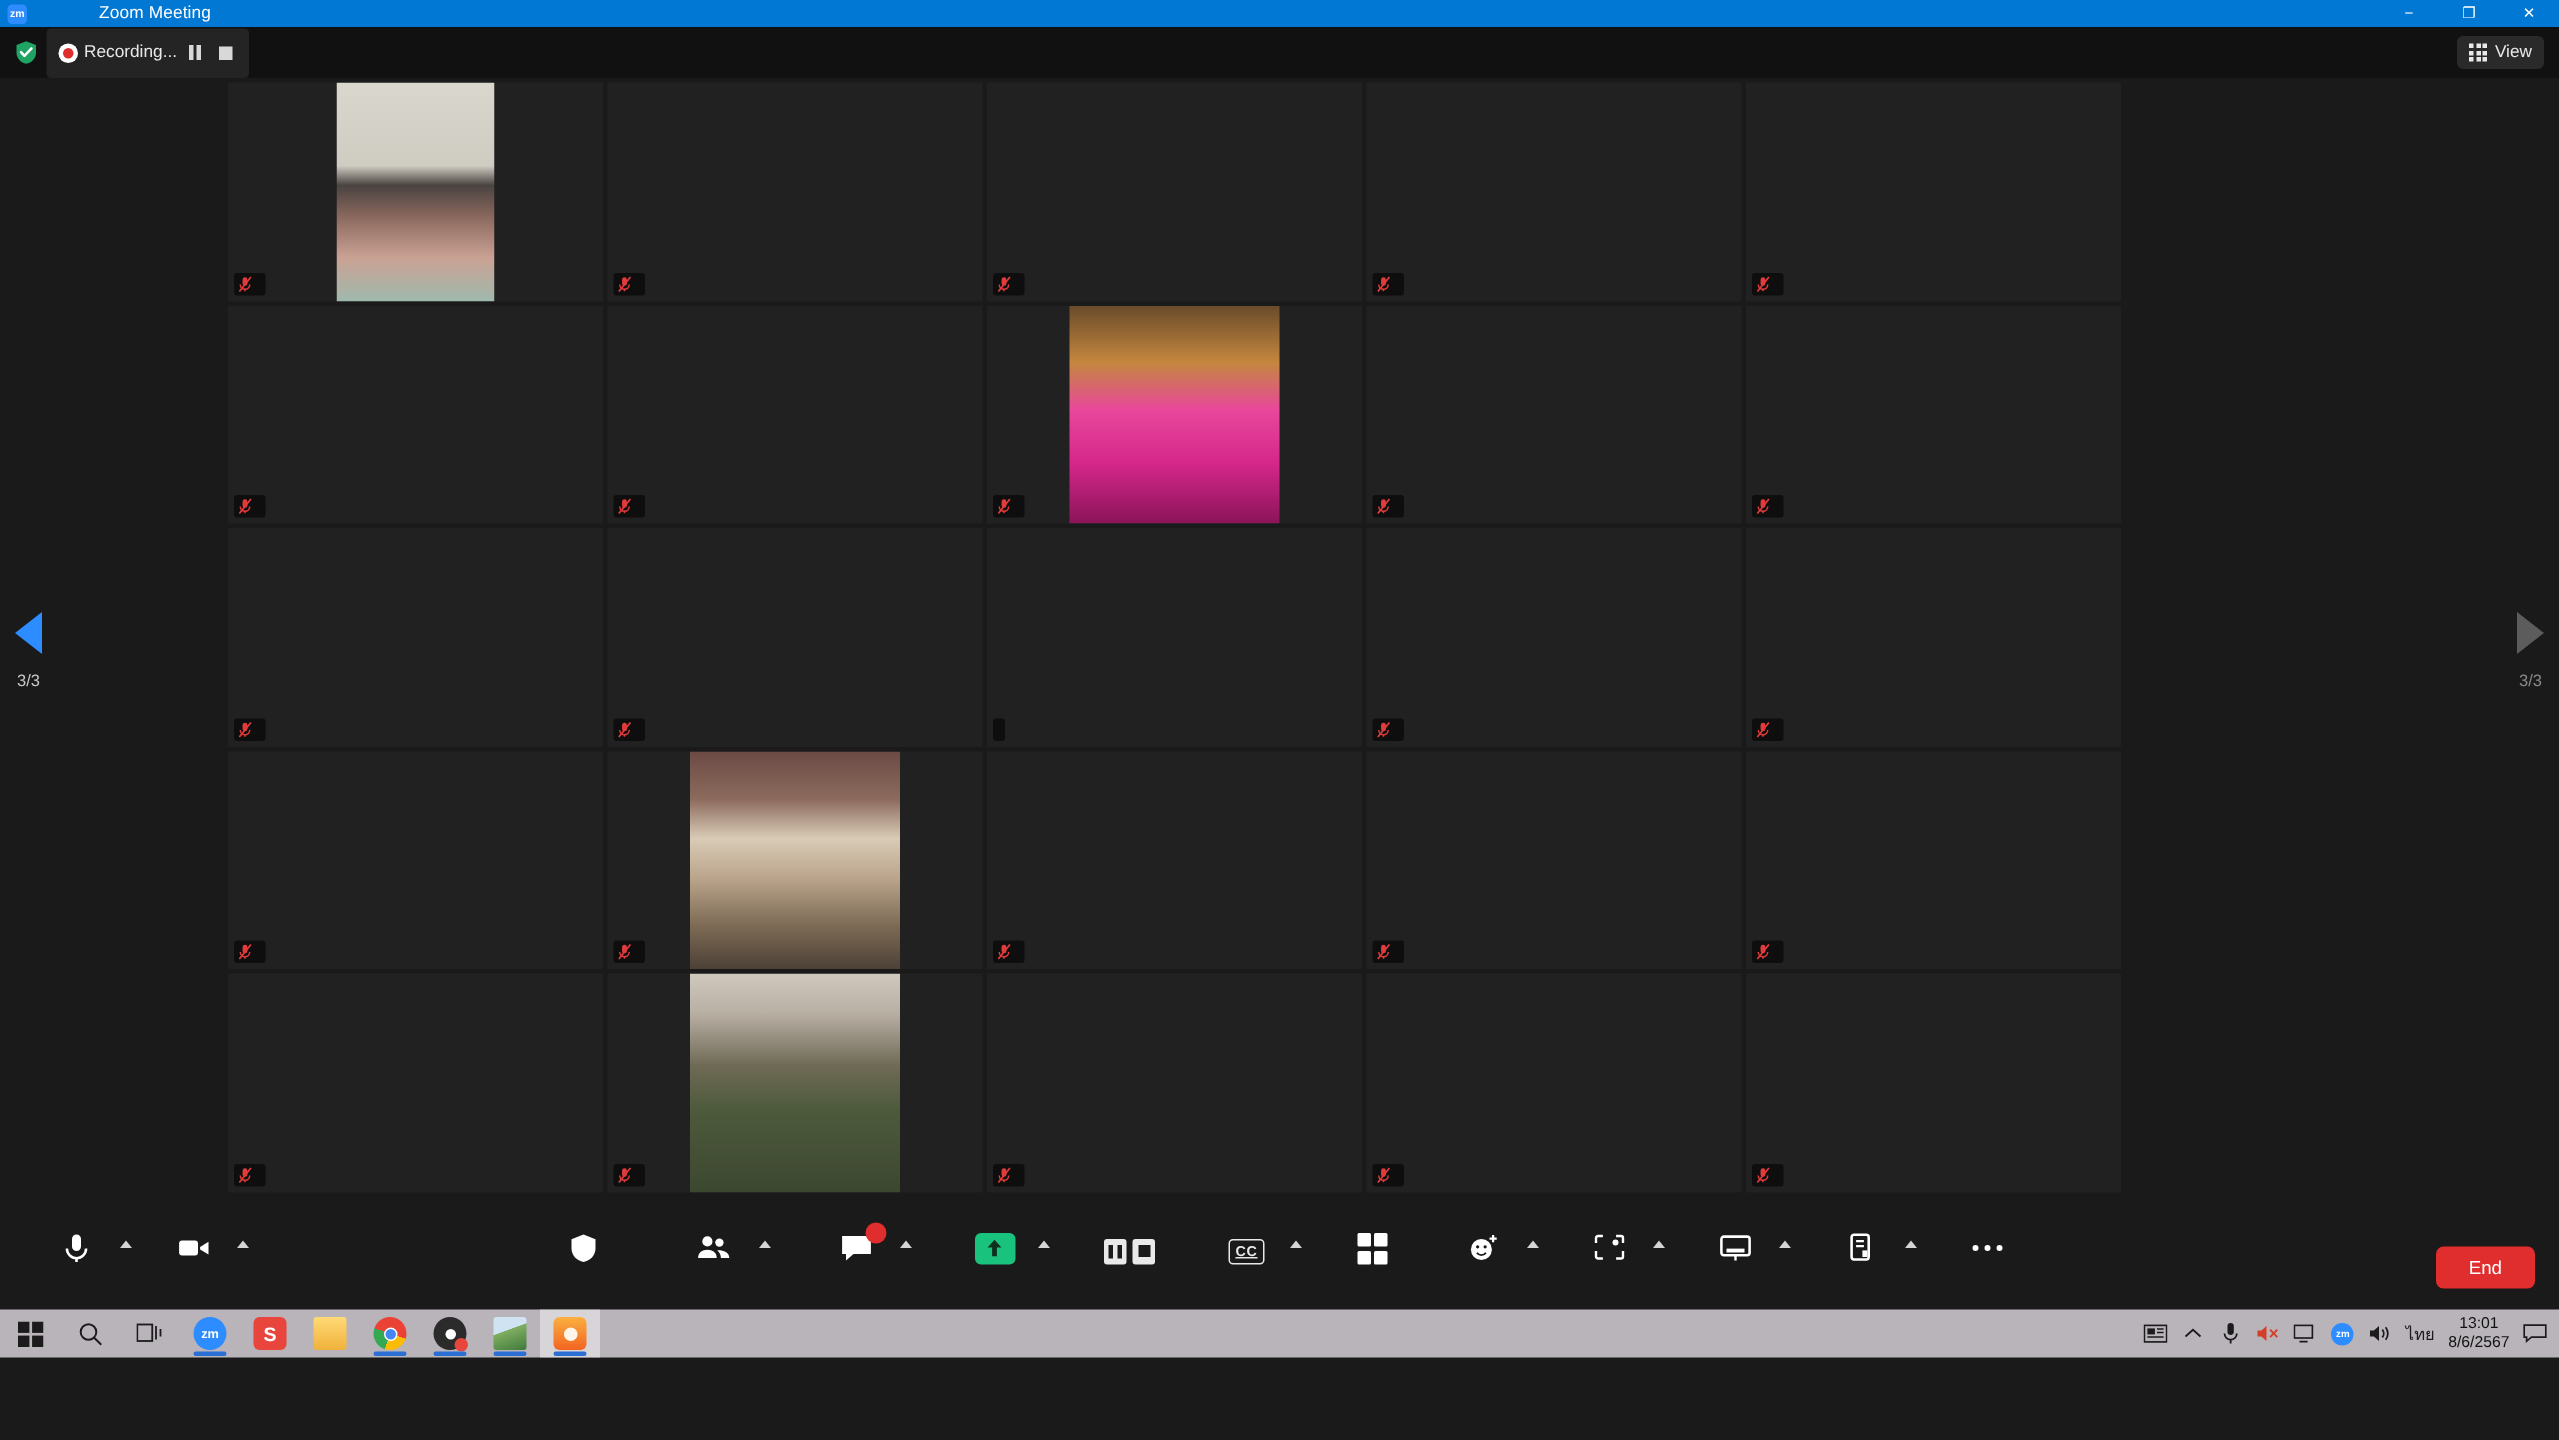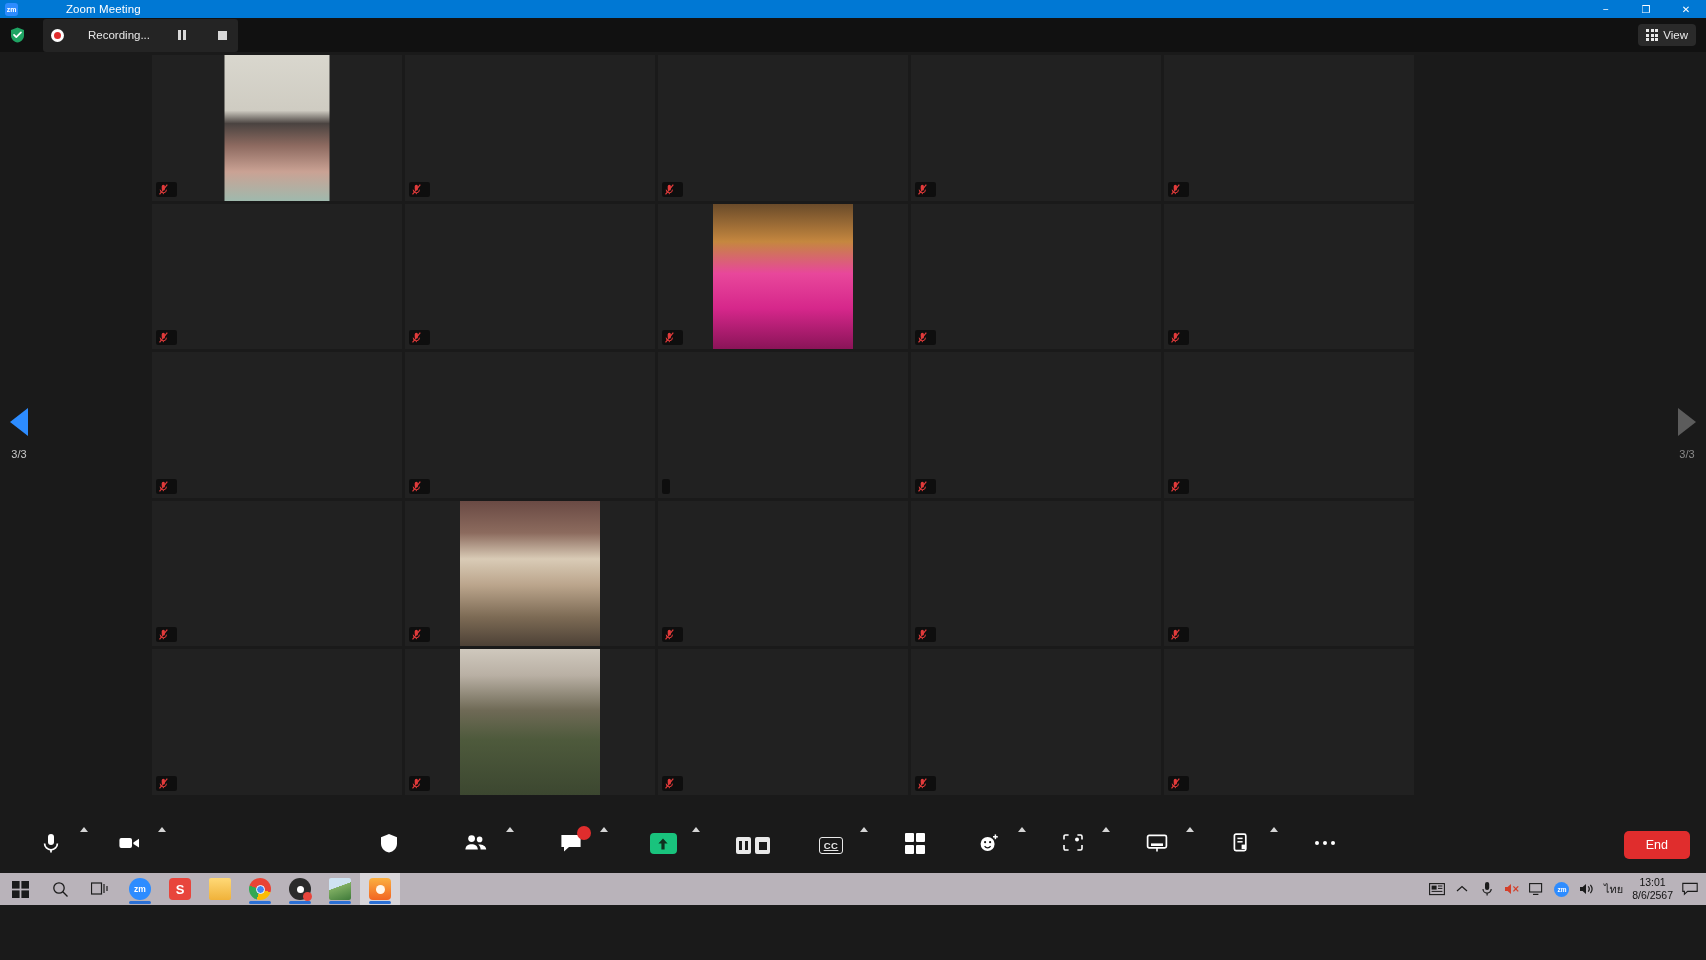--- a/index.html
+++ b/index.html
@@ -31,22 +31,22 @@
   
   #topbar {
     height: 34px; background: #111111; display: flex; align-items: center;
     position: relative;
   }
   .shield-badge {
     width: 16px; height: 17px; margin-left: 9px;
     display: flex; align-items: center; justify-content: center;
   }
   .rec-pill {
-    margin-left: 18px; height: 33px; background: #242424; border-radius: 3px;
-    display: flex; align-items: center; padding: 0 8px; gap: 24px;
+    margin-left: 6px; height: 33px; background: #242424; border-radius: 3px;
+    display: flex; align-items: center; padding: 0 8px; gap: 4px;
   }
   .rec-dot {
     width: 13px; height: 13px; border-radius: 50%;
     background: #ffffff; display: flex; align-items: center; justify-content: center;
   }
   .rec-dot i { width: 7px; height: 7px; border-radius: 50%; background: #e02d2d; display:block; }
   .rec-label { color: #e8e8e8; font-size: 11.5px; }
   .rec-ctrl { width: 16px; height: 16px; display: flex; align-items: center; justify-content: center; }
   .pause-ic { display: flex; gap: 2px; }
   .pause-ic i { width: 3px; height: 10px; background: #d8d8d8; display: block; }
@@ -110,21 +110,21 @@
   .arrow.r { border-left: 18px solid #5c5c5c; }
   .pgtxt { color: #c8c8c8; font-size: 11px; margin-top: 12px; }
   .pgtxt.dim { color: #8a8a8a; }
 
   
   #toolbar {
     height: 58px; background: #1a1a1a; display: flex; align-items: center;
     position: relative; border-top: 1px solid #1a1a1a;
   }
   .tb-item {
-    display: flex; flex-direction: column; align-items: center; justify-content: center;
+    display: flex; flex-direction: column; align-items: center; 
     min-width: 54px; height: 52px; color: #e5e5e5; position: relative; text-decoration: underline;
   }
   .tb-ico { height: 24px; display: flex; align-items: flex-end; justify-content: center; position: relative; }
   .tb-lab { font-size: 11px; margin-top: 5px; white-space: nowrap; }
   .caret {
     width: 0; height: 0; border-left: 4px solid transparent; border-right: 4px solid transparent;
     border-bottom: 5px solid #d5d5d5; margin-left: 2px; align-self: flex-start; margin-top: 8px;
   }
   .grp { display: flex; align-items: flex-start; }
   .badge {

